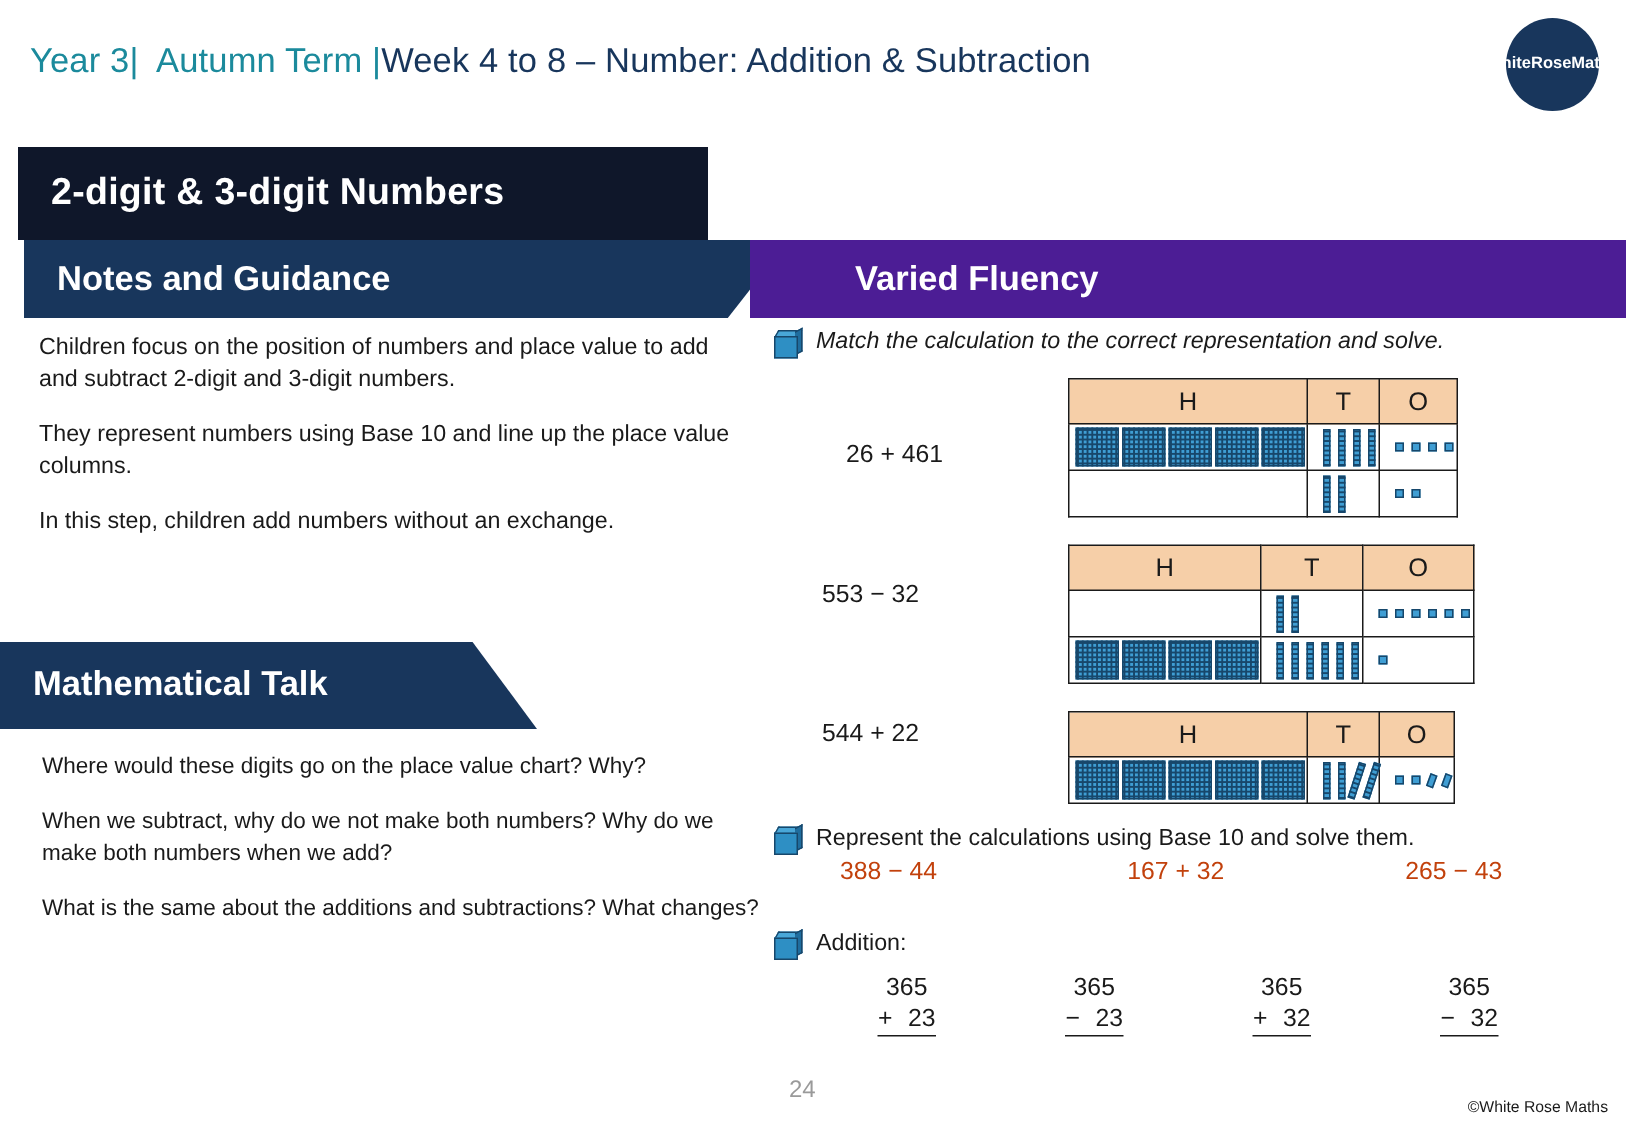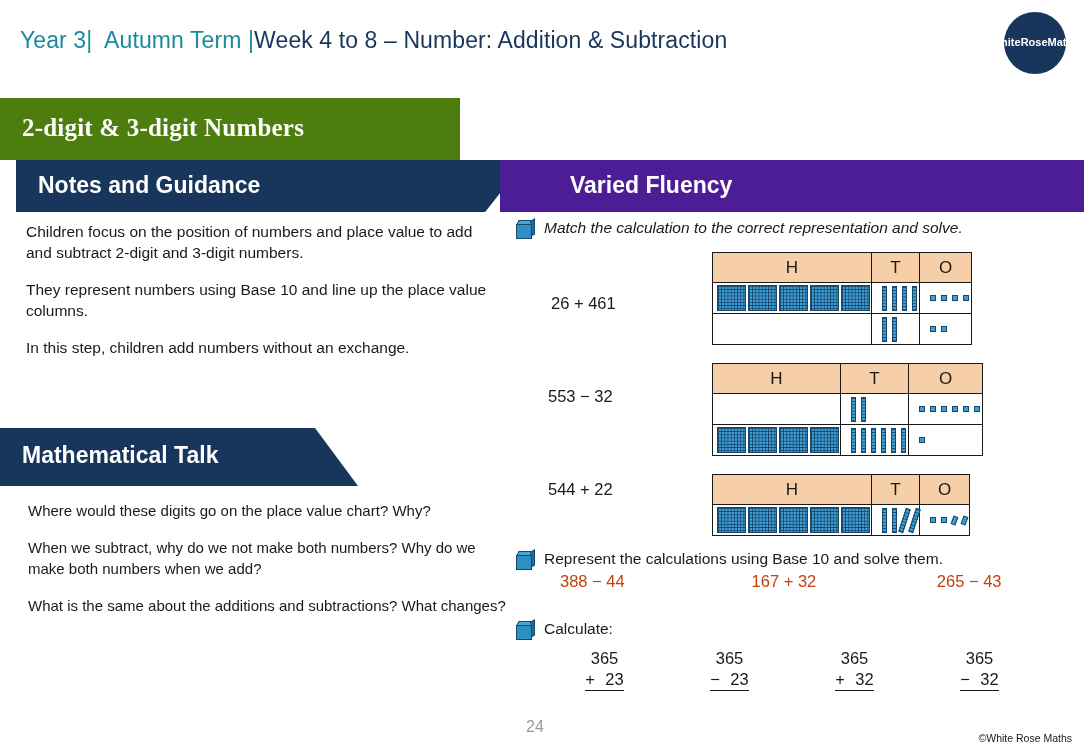--- a/index.html
+++ b/index.html
@@ -29,24 +29,23 @@
     width: 62px; height: 62px; border-radius: 50%;
     background: #18365c; color: #fff;
     display: flex; flex-direction: row; align-items: center; justify-content: center;
     line-height: 1.08;
   }
   .logo div { font-size: 11px; font-weight: bold; }
   .logo .lg-line { width: 30px; height: 1px; background: #fff; margin: 1px 0; }
 
   
   .teal-banner {
-    position: absolute; left: 0; top: 98px; width: 460px; height: 62px;
-    background: #4d7c0f;
+    position: absolute; left: 12px; top: 98px; width: 460px; height: 62px;
+    background: #0f172a;
     clip-path: polygon(0 0, 100% 0, 100% 100%, 0 100%);
-    font-family: Liberation Serif, serif;
   }
   .teal-banner .tb-text {
     position: absolute; left: 22px; top: 16px;
     color: #ffffff; font-size: 25px; font-weight: bold; letter-spacing: 0.2px;
   }
 
   
   .notes-banner {
     position: absolute; left: 16px; top: 160px; width: 510px; height: 52px;
     background: #18365c;
@@ -237,21 +236,21 @@
     <span class="cube">
         <span class="top"></span>
         <span class="side"></span>
         <span class="face"></span>
       </span>
     <span class="bullet-text">Match the calculation to the correct representation and solve.</span>
   </div>
 </div>
 
 <div class="pv-group" style="left:544px; top:252px;">
-  <div class="pv-label" style="left:7px; top:42px;">26 + 461</div>
+  <div class="pv-label" style="left:20px; top:42px;">26 + 461</div>
   <table class="pv" style="position:absolute; left:168px; top:0;">
     <tbody>
         <tr>
       <td class="hdr col-h">H</td>
       <td class="hdr col-t">T</td>
       <td class="hdr col-o">O</td>
     </tr>
     <tr>
       <td class="cell">
         <div class="flats">
@@ -375,21 +374,21 @@
   <span style="width:160px;">265 − 43</span>
 </div>
 
 <div style="position:absolute; left:514px; top:619px; width:560px;">
   <div class="bullet-row">
     <span class="cube">
         <span class="top"></span>
         <span class="side"></span>
         <span class="face"></span>
       </span>
-    <span class="bullet-text">Calculate:</span>
+    <span class="bullet-text">Addition:</span>
   </div>
 </div>
 
 <div class="calcs">
   <div class="calc">
     <span class="top-num">365</span>
     <span class="bot-row"><span class="op">+</span><span>23</span></span>
   </div>
   <div class="calc">
     <span class="top-num">365</span>

